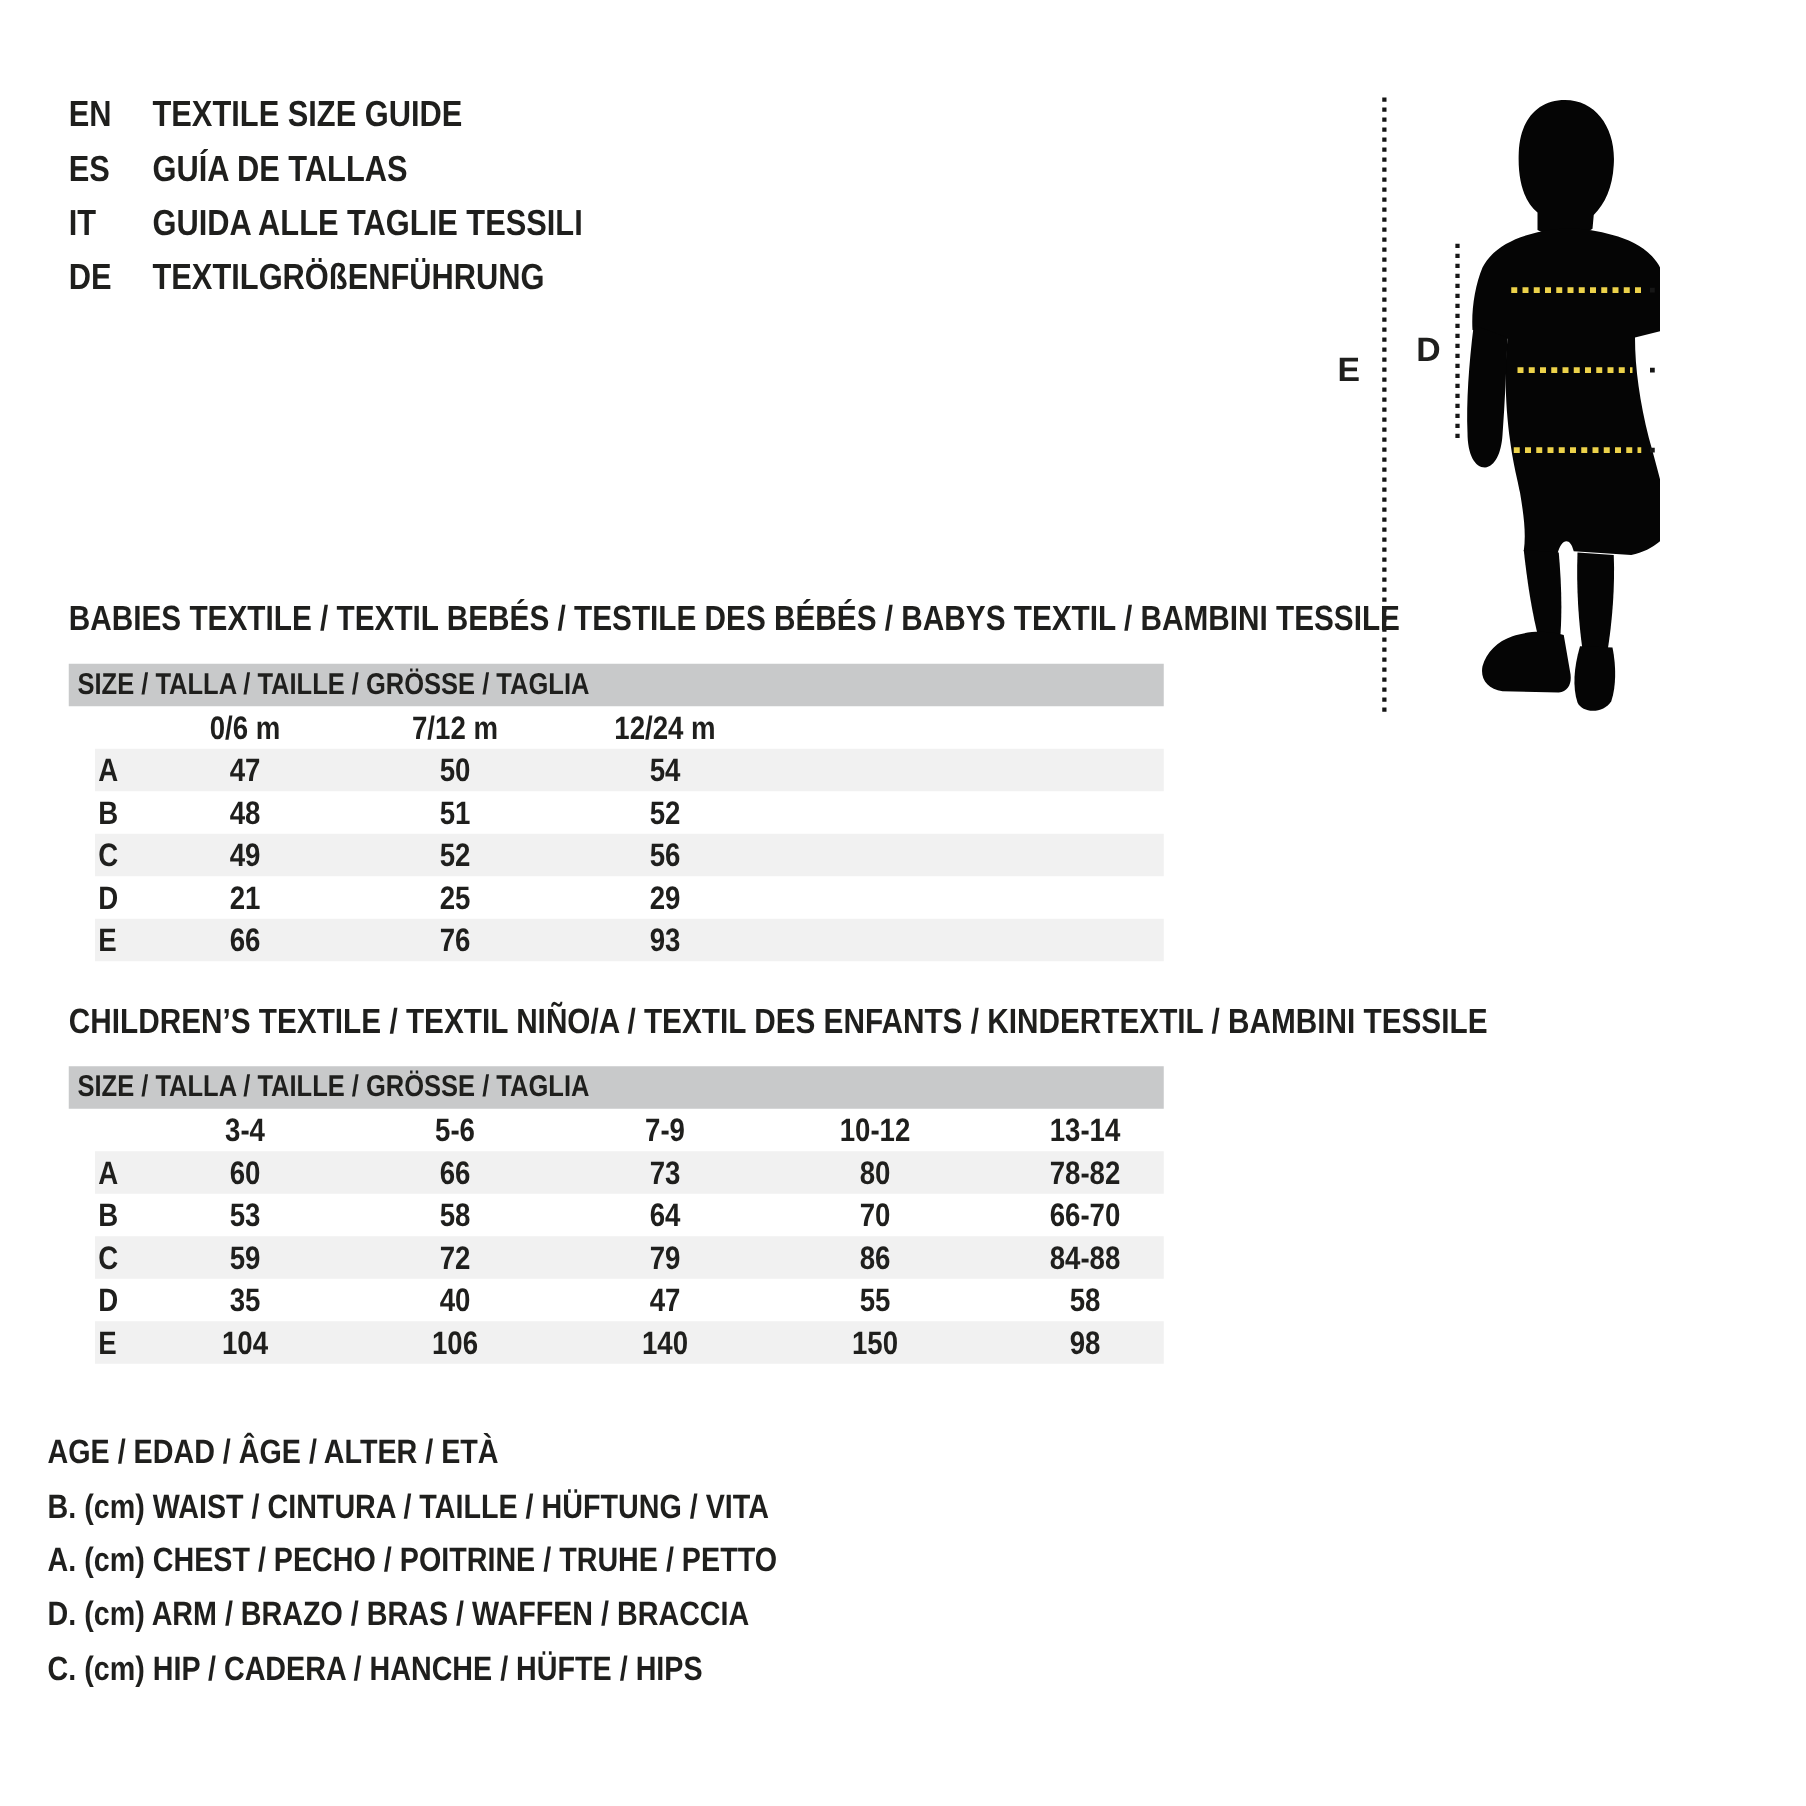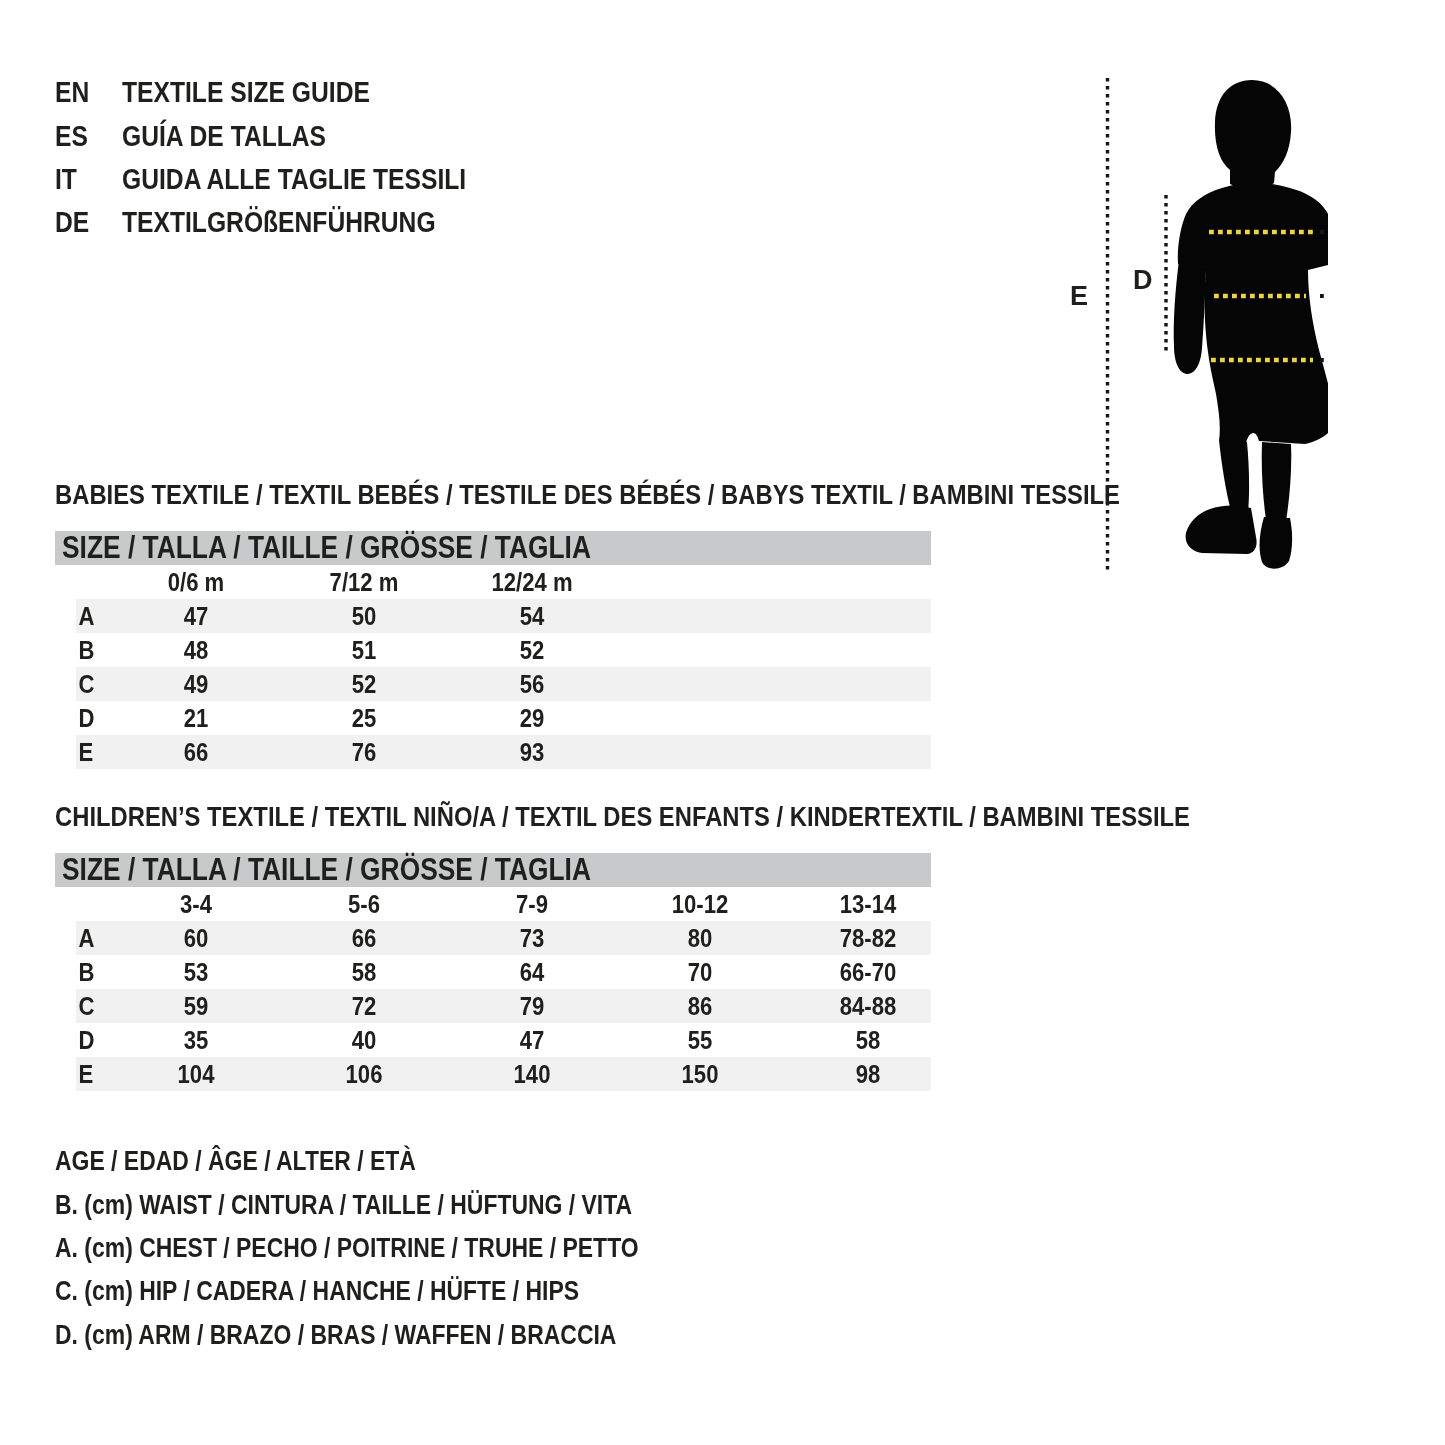--- a/index.html
+++ b/index.html
@@ -15,29 +15,29 @@
   .lang-list{position:absolute;left:55px;top:71px;}
   .lang-row{display:flex;height:43.4px;align-items:center;font-size:29px;}
   .lang-code{width:67px;flex:0 0 67px;}
 
   
   .section-heading{position:absolute;left:55px;font-size:28px;line-height:28px;}
 
   
   .table{position:absolute;left:55px;width:876px;}
   .bar{height:34px;background:#c8c9ca;display:flex;align-items:center;
-       padding-left:7px;font-size:31px;box-sizing:border-box;}
+       padding-left:7px;font-size:24px;box-sizing:border-box;}
   .t-row{display:grid;grid-template-columns:36px repeat(5,168px);
          height:34px;align-items:center;font-size:26px;margin-left:21px;}
   .t-row .lbl{padding-left:3px;text-align:left;}
   .t-row .val{text-align:center;}
   .shade{background:#f1f1f1;}
 
   
-  .legend{position:absolute;left:55px;top:1140px;font-size:27px;}
+  .legend{position:absolute;left:38px;top:1140px;font-size:27px;}
   .legend-line{height:43.4px;display:flex;align-items:center;}
 
   
   .figure-svg{position:absolute;left:1060px;top:60px;width:385px;height:560px;}
   .fig-label{position:absolute;font-size:27px;line-height:28px;}
   .dash-v{stroke:#161616;stroke-width:3.4;stroke-dasharray:3.4 4.6;fill:none;}
   .dash-y{stroke:#edd24a;stroke-width:4.6;stroke-dasharray:4.8 4.2;fill:none;}
   .dash-h{stroke:#161616;stroke-width:3.8;stroke-dasharray:3.8 5;fill:none;}
 </style>
 </head>
@@ -206,20 +206,20 @@
     <div class="legend-line">
         <span class="cond">AGE / EDAD / ÂGE / ALTER / ETÀ</span>
       </div>
     <div class="legend-line">
         <span class="cond">B. (cm) WAIST / CINTURA / TAILLE / HÜFTUNG / VITA</span>
       </div>
     <div class="legend-line">
         <span class="cond">A. (cm) CHEST / PECHO / POITRINE / TRUHE / PETTO</span>
       </div>
     <div class="legend-line">
+        <span class="cond">D. (cm) ARM / BRAZO / BRAS / WAFFEN / BRACCIA</span>
+      </div>
+    <div class="legend-line">
         <span class="cond">C. (cm) HIP / CADERA / HANCHE / HÜFTE / HIPS</span>
       </div>
-    <div class="legend-line">
-        <span class="cond">D. (cm) ARM / BRAZO / BRAS / WAFFEN / BRACCIA</span>
-      </div>
   </div>
 
 </div>
 
 </body></html>

